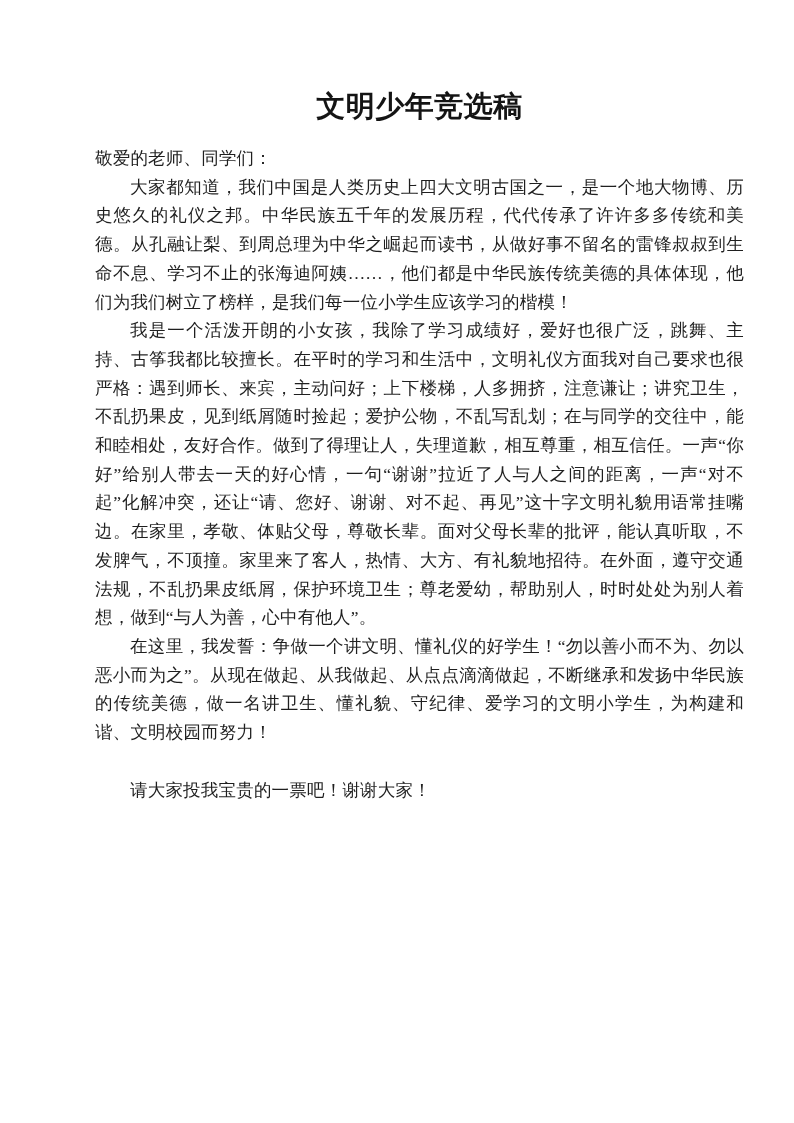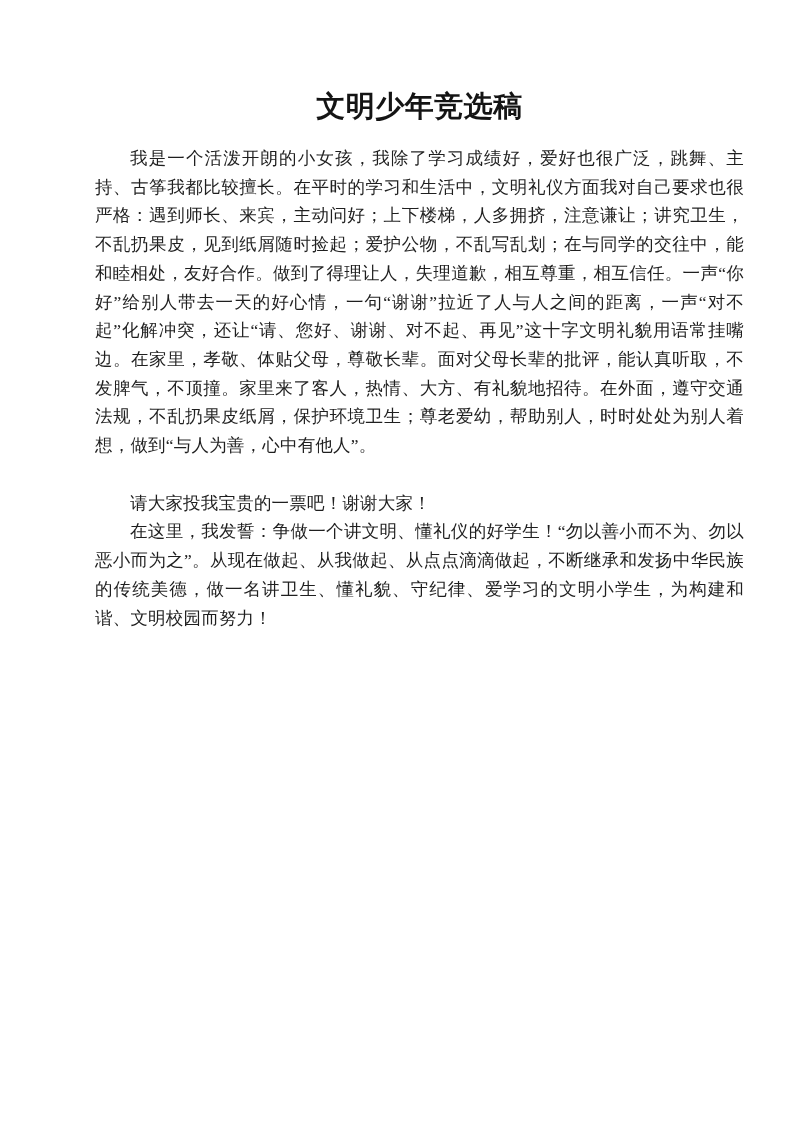--- a/index.html
+++ b/index.html
@@ -44,22 +44,24 @@
     text-align: left;
   }
 </style>
 </head>
 <body>
 
 <div class="page">
   <h1 class="doc-title">文明少年竞选稿</h1>
 
   <div class="body-text">
+    <p class="no-indent">敬爱的老师、同学们：</p>
 
 
+    <p class="indent">大家都知道，我们中国是人类历史上四大文明古国之一，是一个地大物博、历史悠久的礼仪之邦。中华民族五千年的发展历程，代代传承了许许多多传统和美德。从孔融让梨、到周总理为中华之崛起而读书，从做好事不留名的雷锋叔叔到生命不息、学习不止的张海迪阿姨……，他们都是中华民族传统美德的具体体现，他们为我们树立了榜样，是我们每一位小学生应该学习的楷模！</p>
 
     <p class="indent">我是一个活泼开朗的小女孩，我除了学习成绩好，爱好也很广泛，跳舞、主持、古筝我都比较擅长。在平时的学习和生活中，文明礼仪方面我对自己要求也很严格：遇到师长、来宾，主动问好；上下楼梯，人多拥挤，注意谦让；讲究卫生，不乱扔果皮，见到纸屑随时捡起；爱护公物，不乱写乱划；在与同学的交往中，能和睦相处，友好合作。做到了得理让人，失理道歉，相互尊重，相互信任。一声“你好”给别人带去一天的好心情，一句“谢谢”拉近了人与人之间的距离，一声“对不起”化解冲突，还让“请、您好、谢谢、对不起、再见”这十字文明礼貌用语常挂嘴边。在家里，孝敬、体贴父母，尊敬长辈。面对父母长辈的批评，能认真听取，不发脾气，不顶撞。家里来了客人，热情、大方、有礼貌地招待。在外面，遵守交通法规，不乱扔果皮纸屑，保护环境卫生；尊老爱幼，帮助别人，时时处处为别人着想，做到“与人为善，心中有他人”。</p>
 
+    <p class="indent">在这里，我发誓：争做一个讲文明、懂礼仪的好学生！“勿以善小而不为、勿以恶小而为之”。从现在做起、从我做起、从点点滴滴做起，不断继承和发扬中华民族的传统美德，做一名讲卫生、懂礼貌、守纪律、爱学习的文明小学生，为构建和谐、文明校园而努力！</p>
+
     <p class="indent closing">请大家投我宝贵的一票吧！谢谢大家！</p>
-
-    <p class="indent">在这里，我发誓：争做一个讲文明、懂礼仪的好学生！“勿以善小而不为、勿以恶小而为之”。从现在做起、从我做起、从点点滴滴做起，不断继承和发扬中华民族的传统美德，做一名讲卫生、懂礼貌、守纪律、爱学习的文明小学生，为构建和谐、文明校园而努力！</p>
   </div>
 </div>
 
 </body></html>

